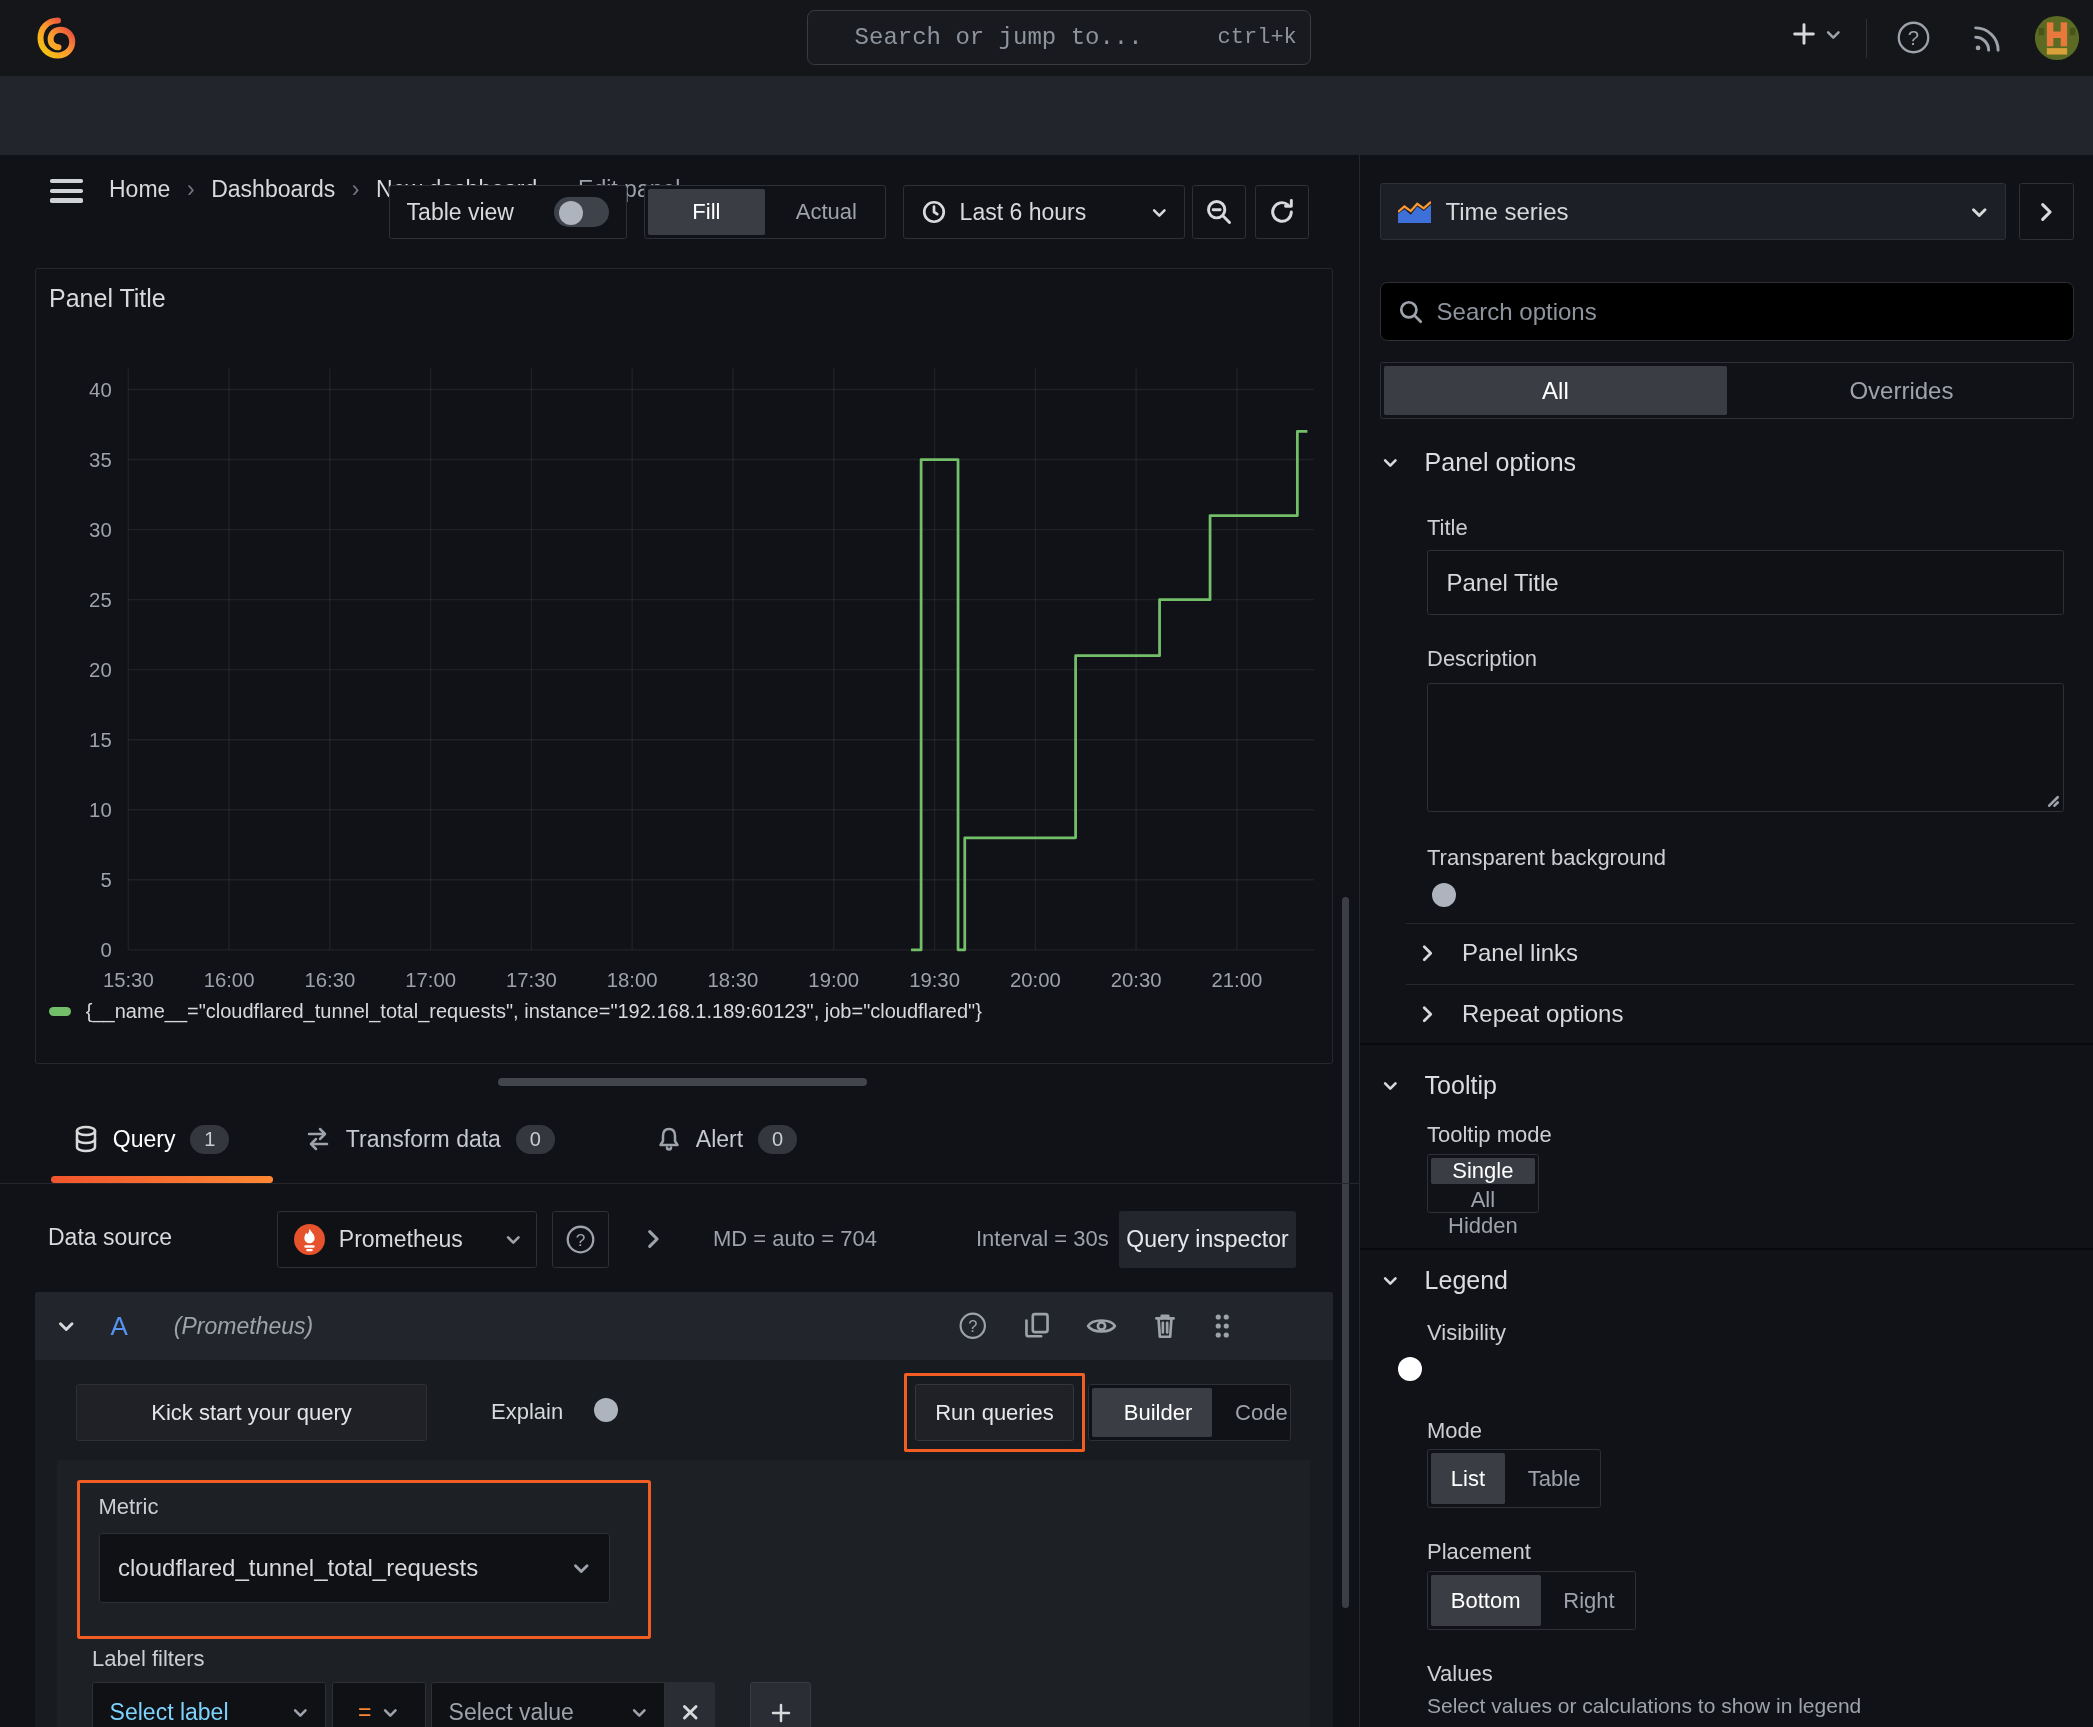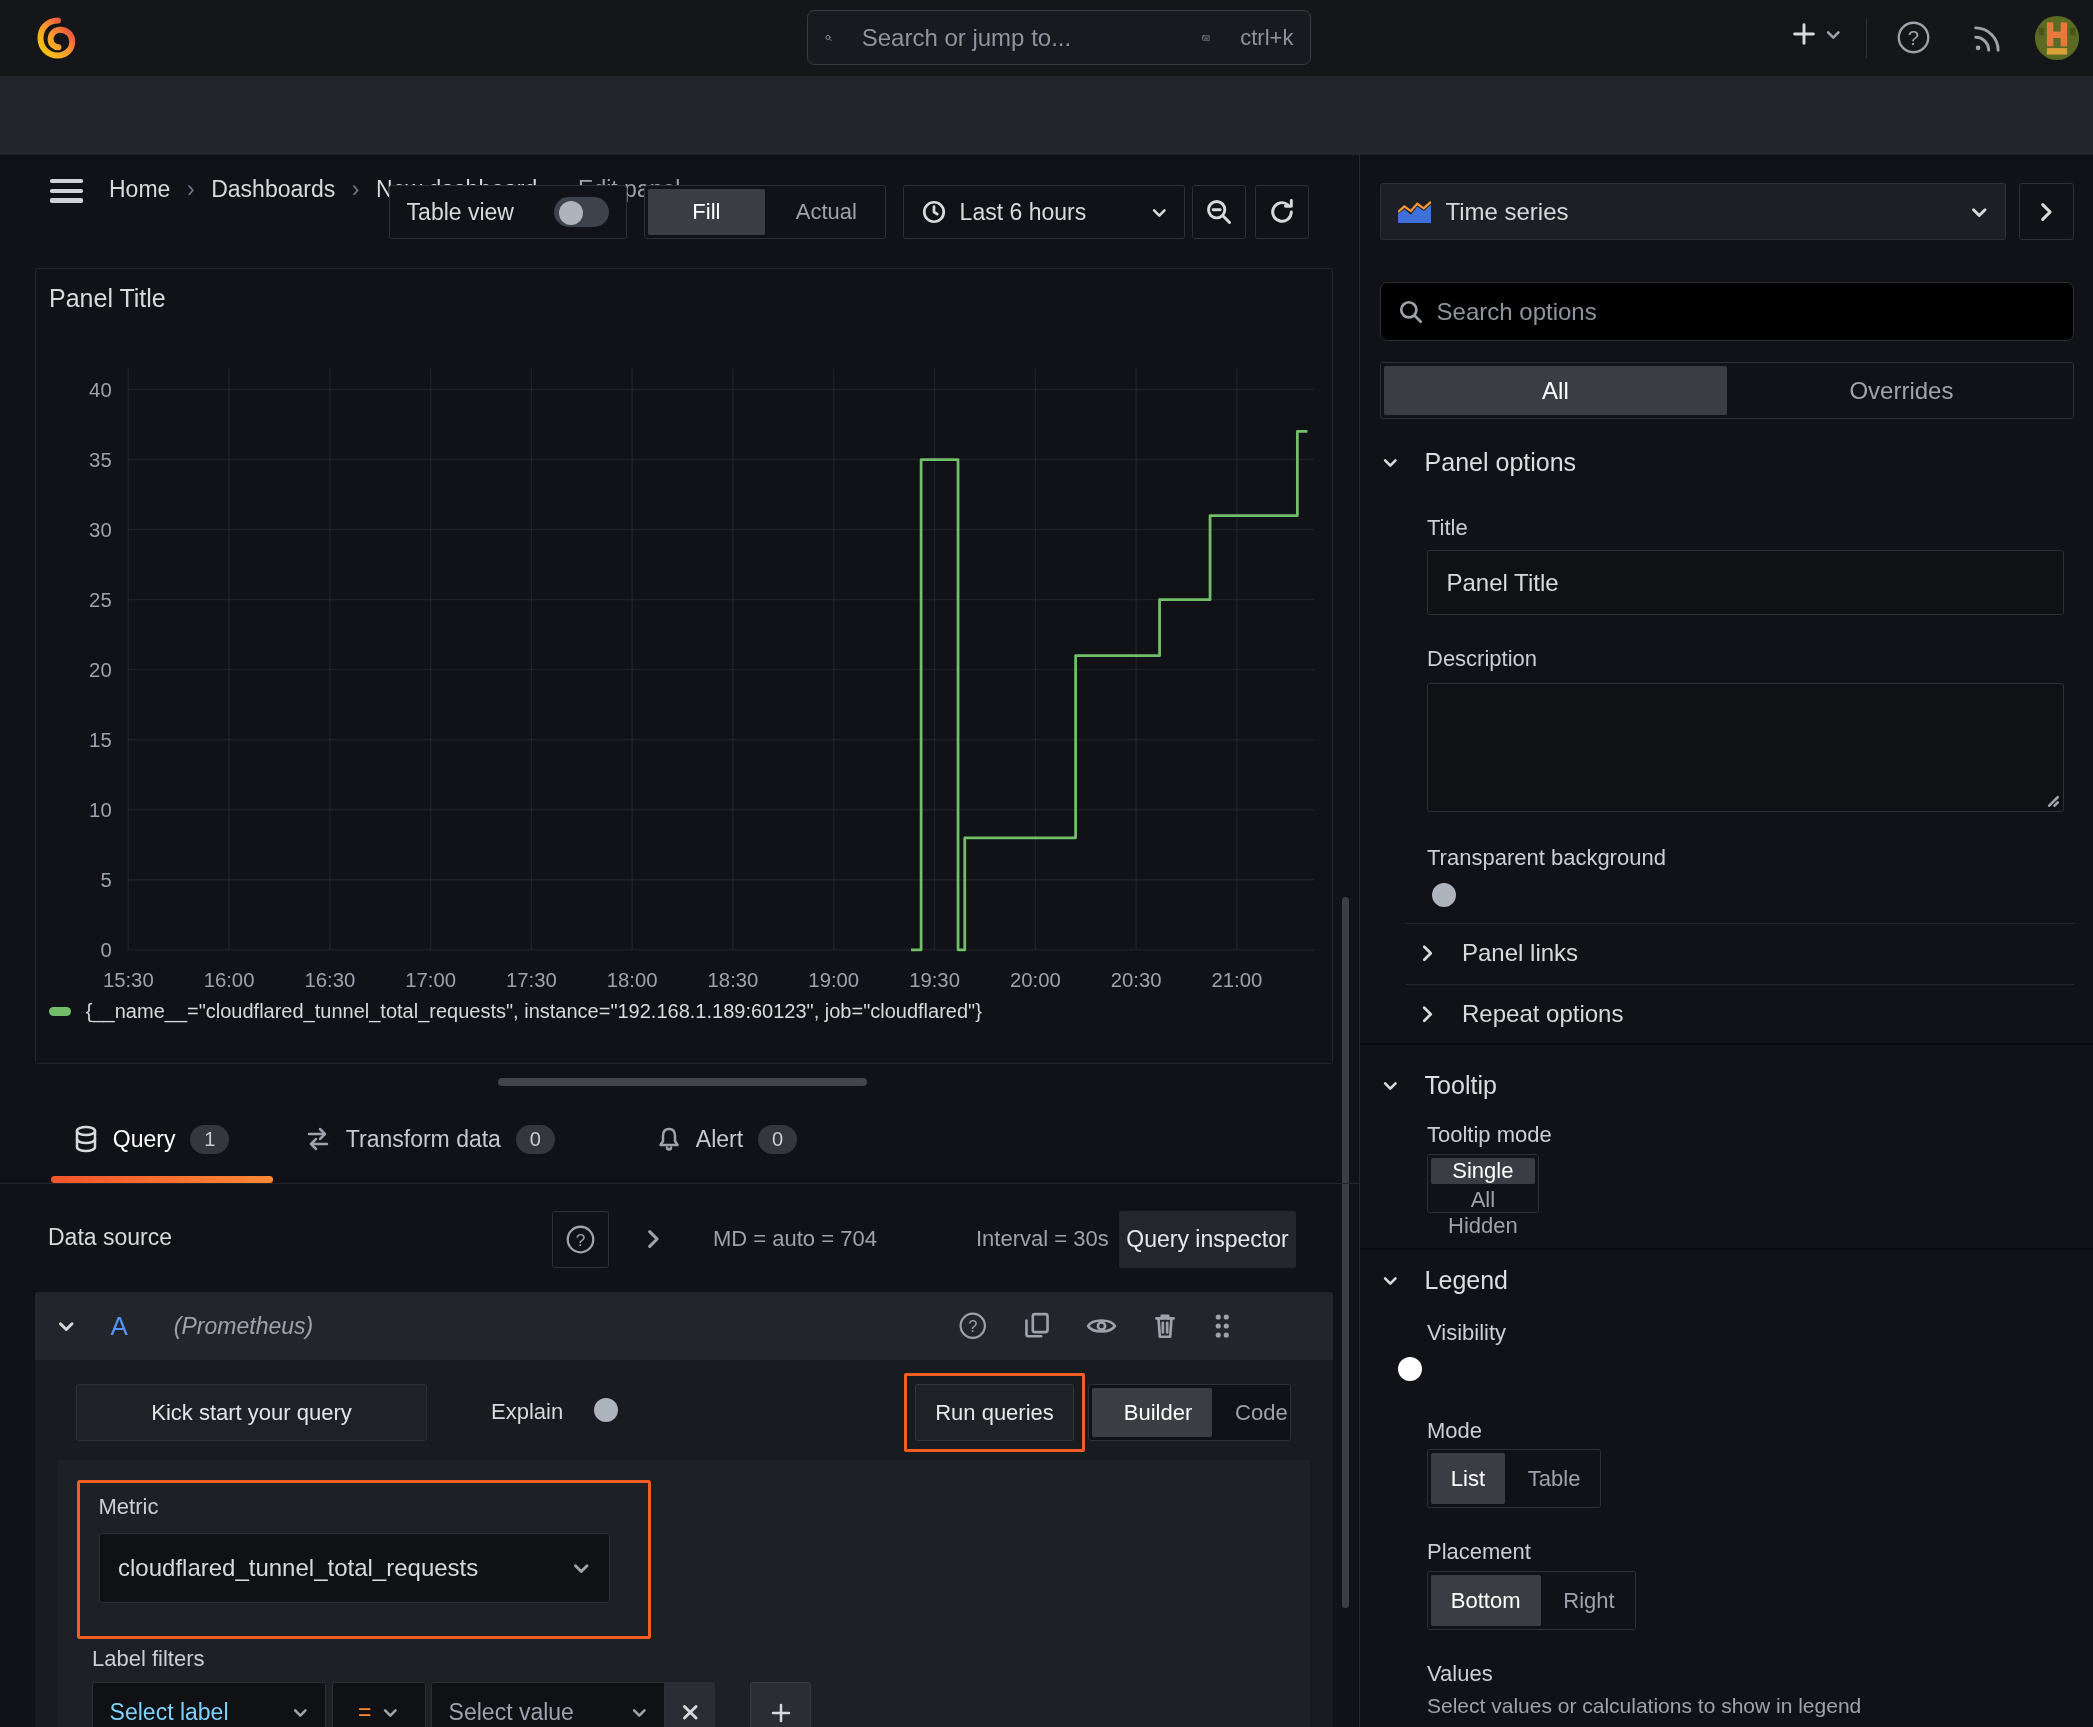--- a/index.html
+++ b/index.html
@@ -41,21 +41,21 @@
     <defs>
         <linearGradient id="glogo" x1="0" y1="1" x2="1" y2="0">
       <stop offset="0" stop-color="#f2cc0c"></stop>
           <stop offset="0.5" stop-color="#ff9830"></stop>
           <stop offset="1" stop-color="#e02f44"></stop>
     </linearGradient>
       </defs>
     <path d="M50 12 C 27 12 12 29 12 50 C 12 71 27 88 50 88 C 67 88 81 75 81 58 C 81 43 70 32 55 32 C 43 32 34 41 34 53 C 34 63 42 70 51 70" stroke="url(#glogo)" stroke-width="13" fill="none" stroke-linecap="round"></path>
   </svg>
 
-  <div class="abs flex" style="left:807px;top:10px;width:504px;height:55px;background:#181a1f;border:1.4px solid #3a3c42;border-radius:7.4px;padding:0 16.6px;gap:30px;">
+  <div class="abs flex" style="left:807px;top:10px;width:504px;height:55px;background:#181a1f;border:1.4px solid #3a3c42;border-radius:7.4px;padding:0 16.6px;gap:30px;font-family:Liberation Mono, monospace;">
     <svg class="ic" width="26" height="26" viewBox="0 0 24 24">
         <circle cx="10" cy="10" r="7"></circle>
         <line x1="15.5" y1="15.5" x2="21" y2="21"></line>
       </svg>
     <input style="flex: 1 1 0%; background: transparent; border: none; color: rgb(216, 217, 218); font-size: 24px;" placeholder="Search or jump to...">
     <svg class="ic" width="31" height="24" viewBox="0 0 34 24">
         <rect x="2" y="3" width="30" height="18" rx="3"></rect>
         <line x1="8" y1="9" x2="8" y2="9.1"></line>
         <line x1="14" y1="9" x2="14" y2="9.1"></line>
         <line x1="20" y1="9" x2="20" y2="9.1"></line>
@@ -243,20 +243,32 @@
         <path d="M10 21.5 a2 2 0 0 0 4 0"></path>
       </svg>
     <span style="font-size:23px;color:#c4c8cf;">Alert</span>
     <span class="badge">0</span>
   </div>
   <div class="abs" style="left:51px;top:64px;width:222px;height:6.5px;border-radius:3.7px;background:linear-gradient(90deg,#f2552c,#ff8833);"></div>
 </div>
 
 <div class="abs" style="left:0;top:1209px;width:1359px;height:61px;text-decoration:underline;">
   <span class="abs" style="left:48px;top:14.8px;font-size:23px;">Data source</span>
+  <div class="abs input flex" style="left:277px;top:1.8px;width:260px;height:57px;padding:0 14.8px;gap:13px;">
+    <svg width="33" height="33" viewBox="0 0 32 32">
+      <circle cx="16" cy="16" r="15" fill="#e6522c"></circle>
+      <path d="M16 5.5 c1.6 3.4 5 5 5 9.2 a5 5 0 0 1 -10 0 c0-2.2 .9-3.5 1.8-5.3 .9 1.7 2.1 2.4 3.2-3.9 z" fill="#ffffff"></path>
+      <rect x="11" y="21.5" width="10" height="2.6" rx="1.2" fill="#ffffff"></rect>
+      <rect x="12.8" y="25.3" width="6.4" height="2.2" rx="1.1" fill="#ffffff"></rect>
+    </svg>
+    <span style="font-size:23px;flex:1;">Prometheus</span>
+    <svg class="ic" width="16.6" height="13" viewBox="0 0 16 12">
+        <polyline points="3,4 8,9 13,4"></polyline>
+      </svg>
+  </div>
   <div class="abs box flex" style="left:552px;top:1.8px;width:57px;height:57px;justify-content:center;">
     <svg width="31" height="31" viewBox="0 0 34 34">
         <circle cx="17" cy="17" r="14" class="ic"></circle>
         <text x="17" y="24" text-anchor="middle" font-size="19" fill="#9da2ab">?</text>
       </svg>
   </div>
   <svg class="ic" style="position:absolute;left:646px;top:20px;" width="14.8" height="20" viewBox="0 0 12 16">
       <polyline points="3,2 9,8 3,14"></polyline>
     </svg>
   <span class="abs" style="left:713px;top:16.6px;font-size:22px;color:#9da2ab;">MD = auto = 704</span>

